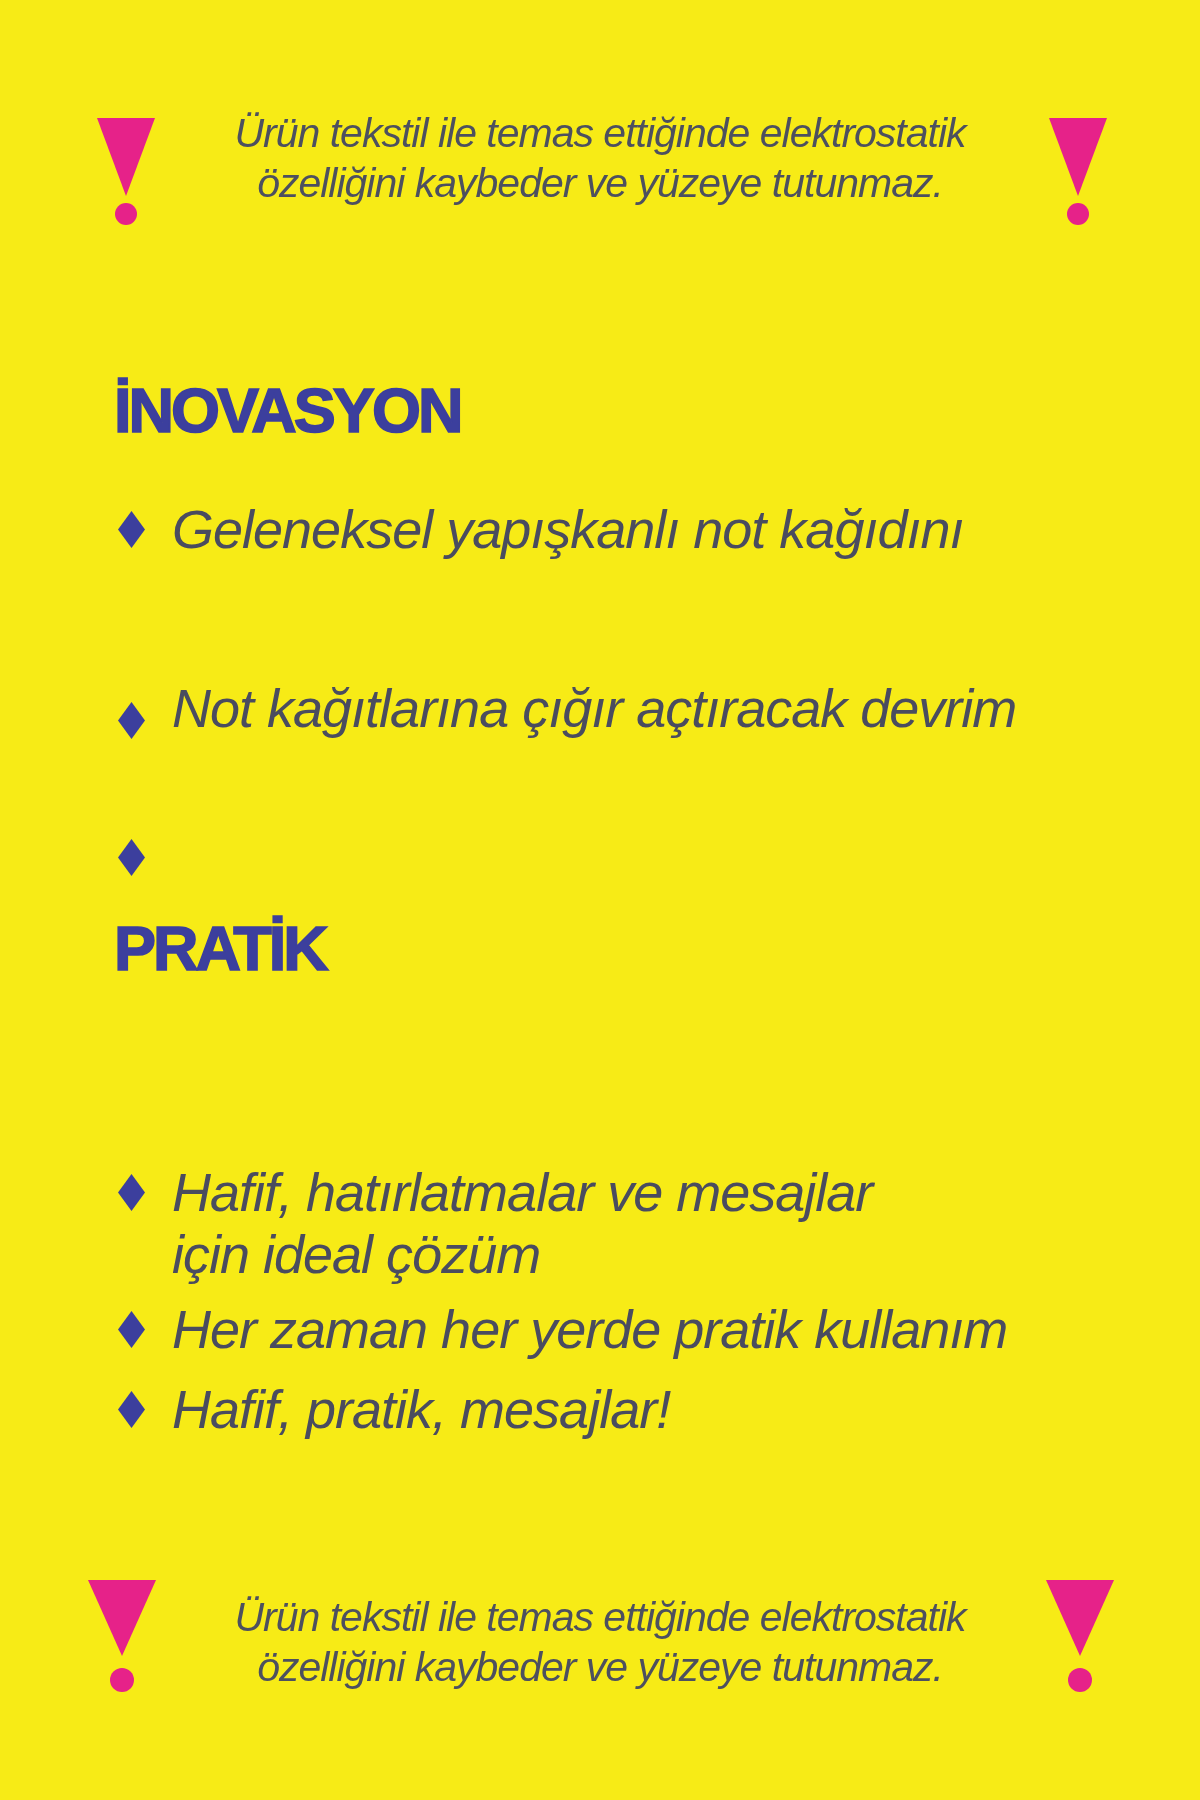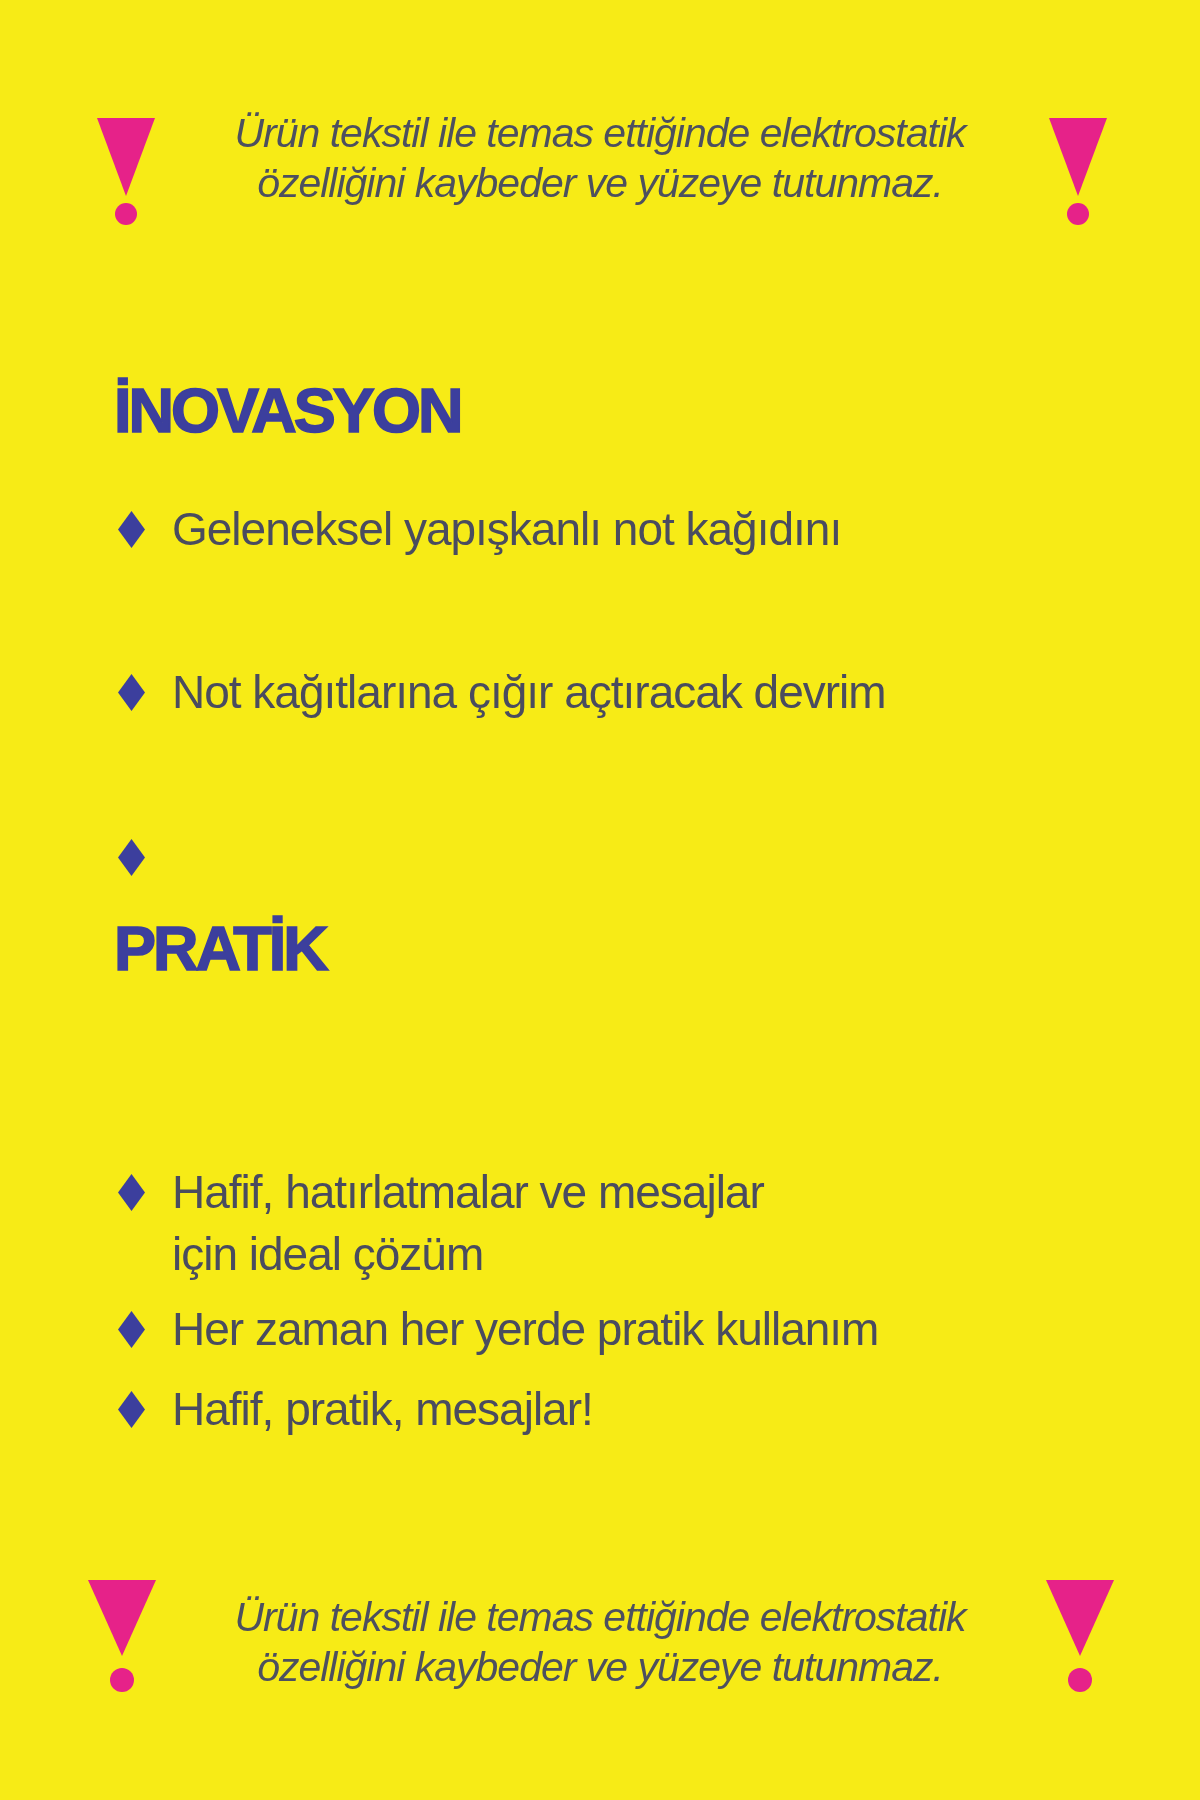--- a/index.html
+++ b/index.html
@@ -73,21 +73,22 @@
   }
   .diamond{
     flex:0 0 auto;
     width:27px;height:37px;
     margin-top:13px;
     background:var(--indigo);
     clip-path:polygon(50% 0, 100% 50%, 50% 100%, 0 50%);
   }
   .bullet-text{
     margin-left:27px;
-    font-size:46px;
+    font-style:italic;
+    font-size:54px;
     line-height:62px;
     letter-spacing:-1px;
     color:var(--text);
   }
   .bl{white-space:nowrap;}
 </style>
 </head>
 <body>
 
 <div class="poster">
@@ -107,21 +108,21 @@
 
   <h1 class="heading" style="top:379px;text-align:right;">İNOVASYON</h1>
 
   <div class="bullet" style="top:498px;">
     <span class="diamond"></span>
     <div class="bullet-text">
       <div class="bl">Geleneksel yapışkanlı not kağıdını</div>
     </div>
   </div>
 
-  <div class="bullet" style="top:661px;">
+  <div class="bullet" style="top:677px;align-items:flex-end;">
     <span class="diamond"></span>
     <div class="bullet-text">
       <div class="bl">Not kağıtlarına çığır açtıracak devrim</div>
     </div>
   </div>
 
 
   <div class="bullet" style="top:826px;">
     <span class="diamond"></span>
   </div>

